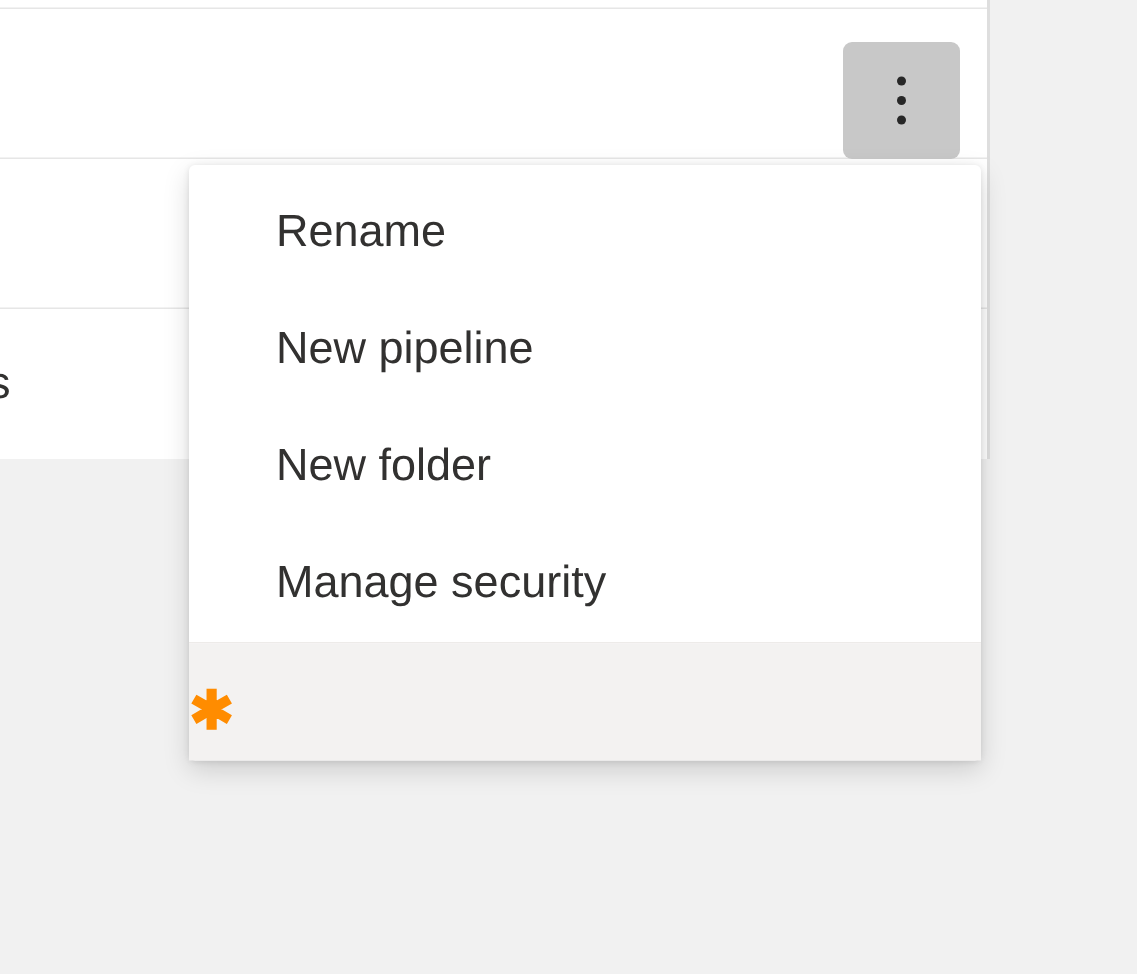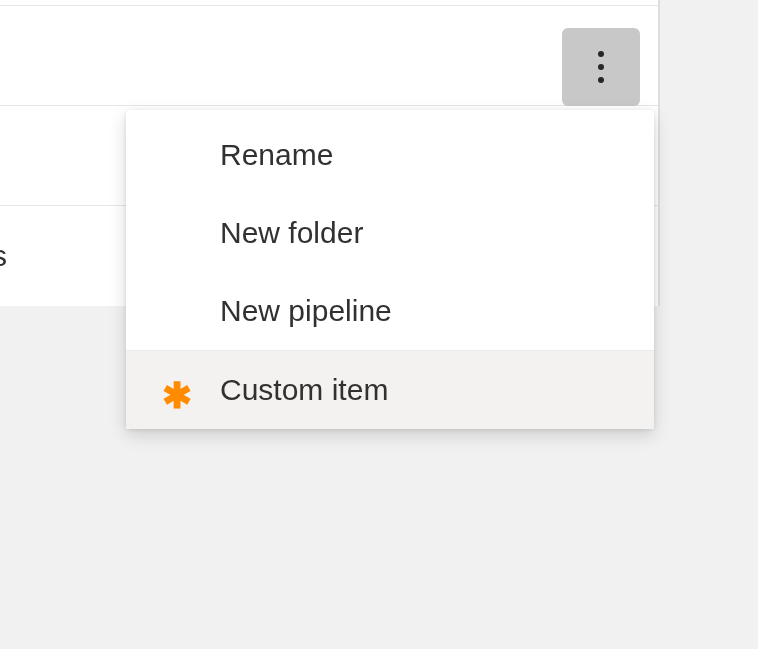--- a/index.html
+++ b/index.html
@@ -75,21 +75,20 @@
       background: #ffffff;
       border-radius: 4px;
       box-shadow: 0 6px 18px rgba(0,0,0,0.15), 0 1px 4px rgba(0,0,0,0.1);
       padding-top: 6px;
       padding-bottom: 0;
     }
     .menu-item {
       display: flex;
       align-items: center;
       height: 78px;
-      padding-left: 36px;
       cursor: pointer;
       font-size: 30px;
       color: #323130;
     }
     .menu-item .icon-slot {
       width: 58px;
       display: flex;
       align-items: center;
       justify-content: flex-start;
     }
@@ -130,26 +129,29 @@
   </div>
 </div>
 
 <div class="dropdown">
   <div class="menu-item">
     <span class="icon-slot"></span>
     <span>Rename</span>
   </div>
   <div class="menu-item">
     <span class="icon-slot"></span>
+    <span>New pipeline</span>
+  </div>
+  <div class="menu-item">
+    <span class="icon-slot"></span>
     <span>New folder</span>
   </div>
   <div class="menu-item">
     <span class="icon-slot"></span>
-    <span>New pipeline</span>
+    <span>Manage security</span>
   </div>
   <div class="menu-separator"></div>
   <div class="menu-item highlighted">
     <span class="icon-slot">
       <span class="asterisk-icon">✱</span>
     </span>
-    <span>Custom item</span>
   </div>
 </div>
 
 </body></html>

